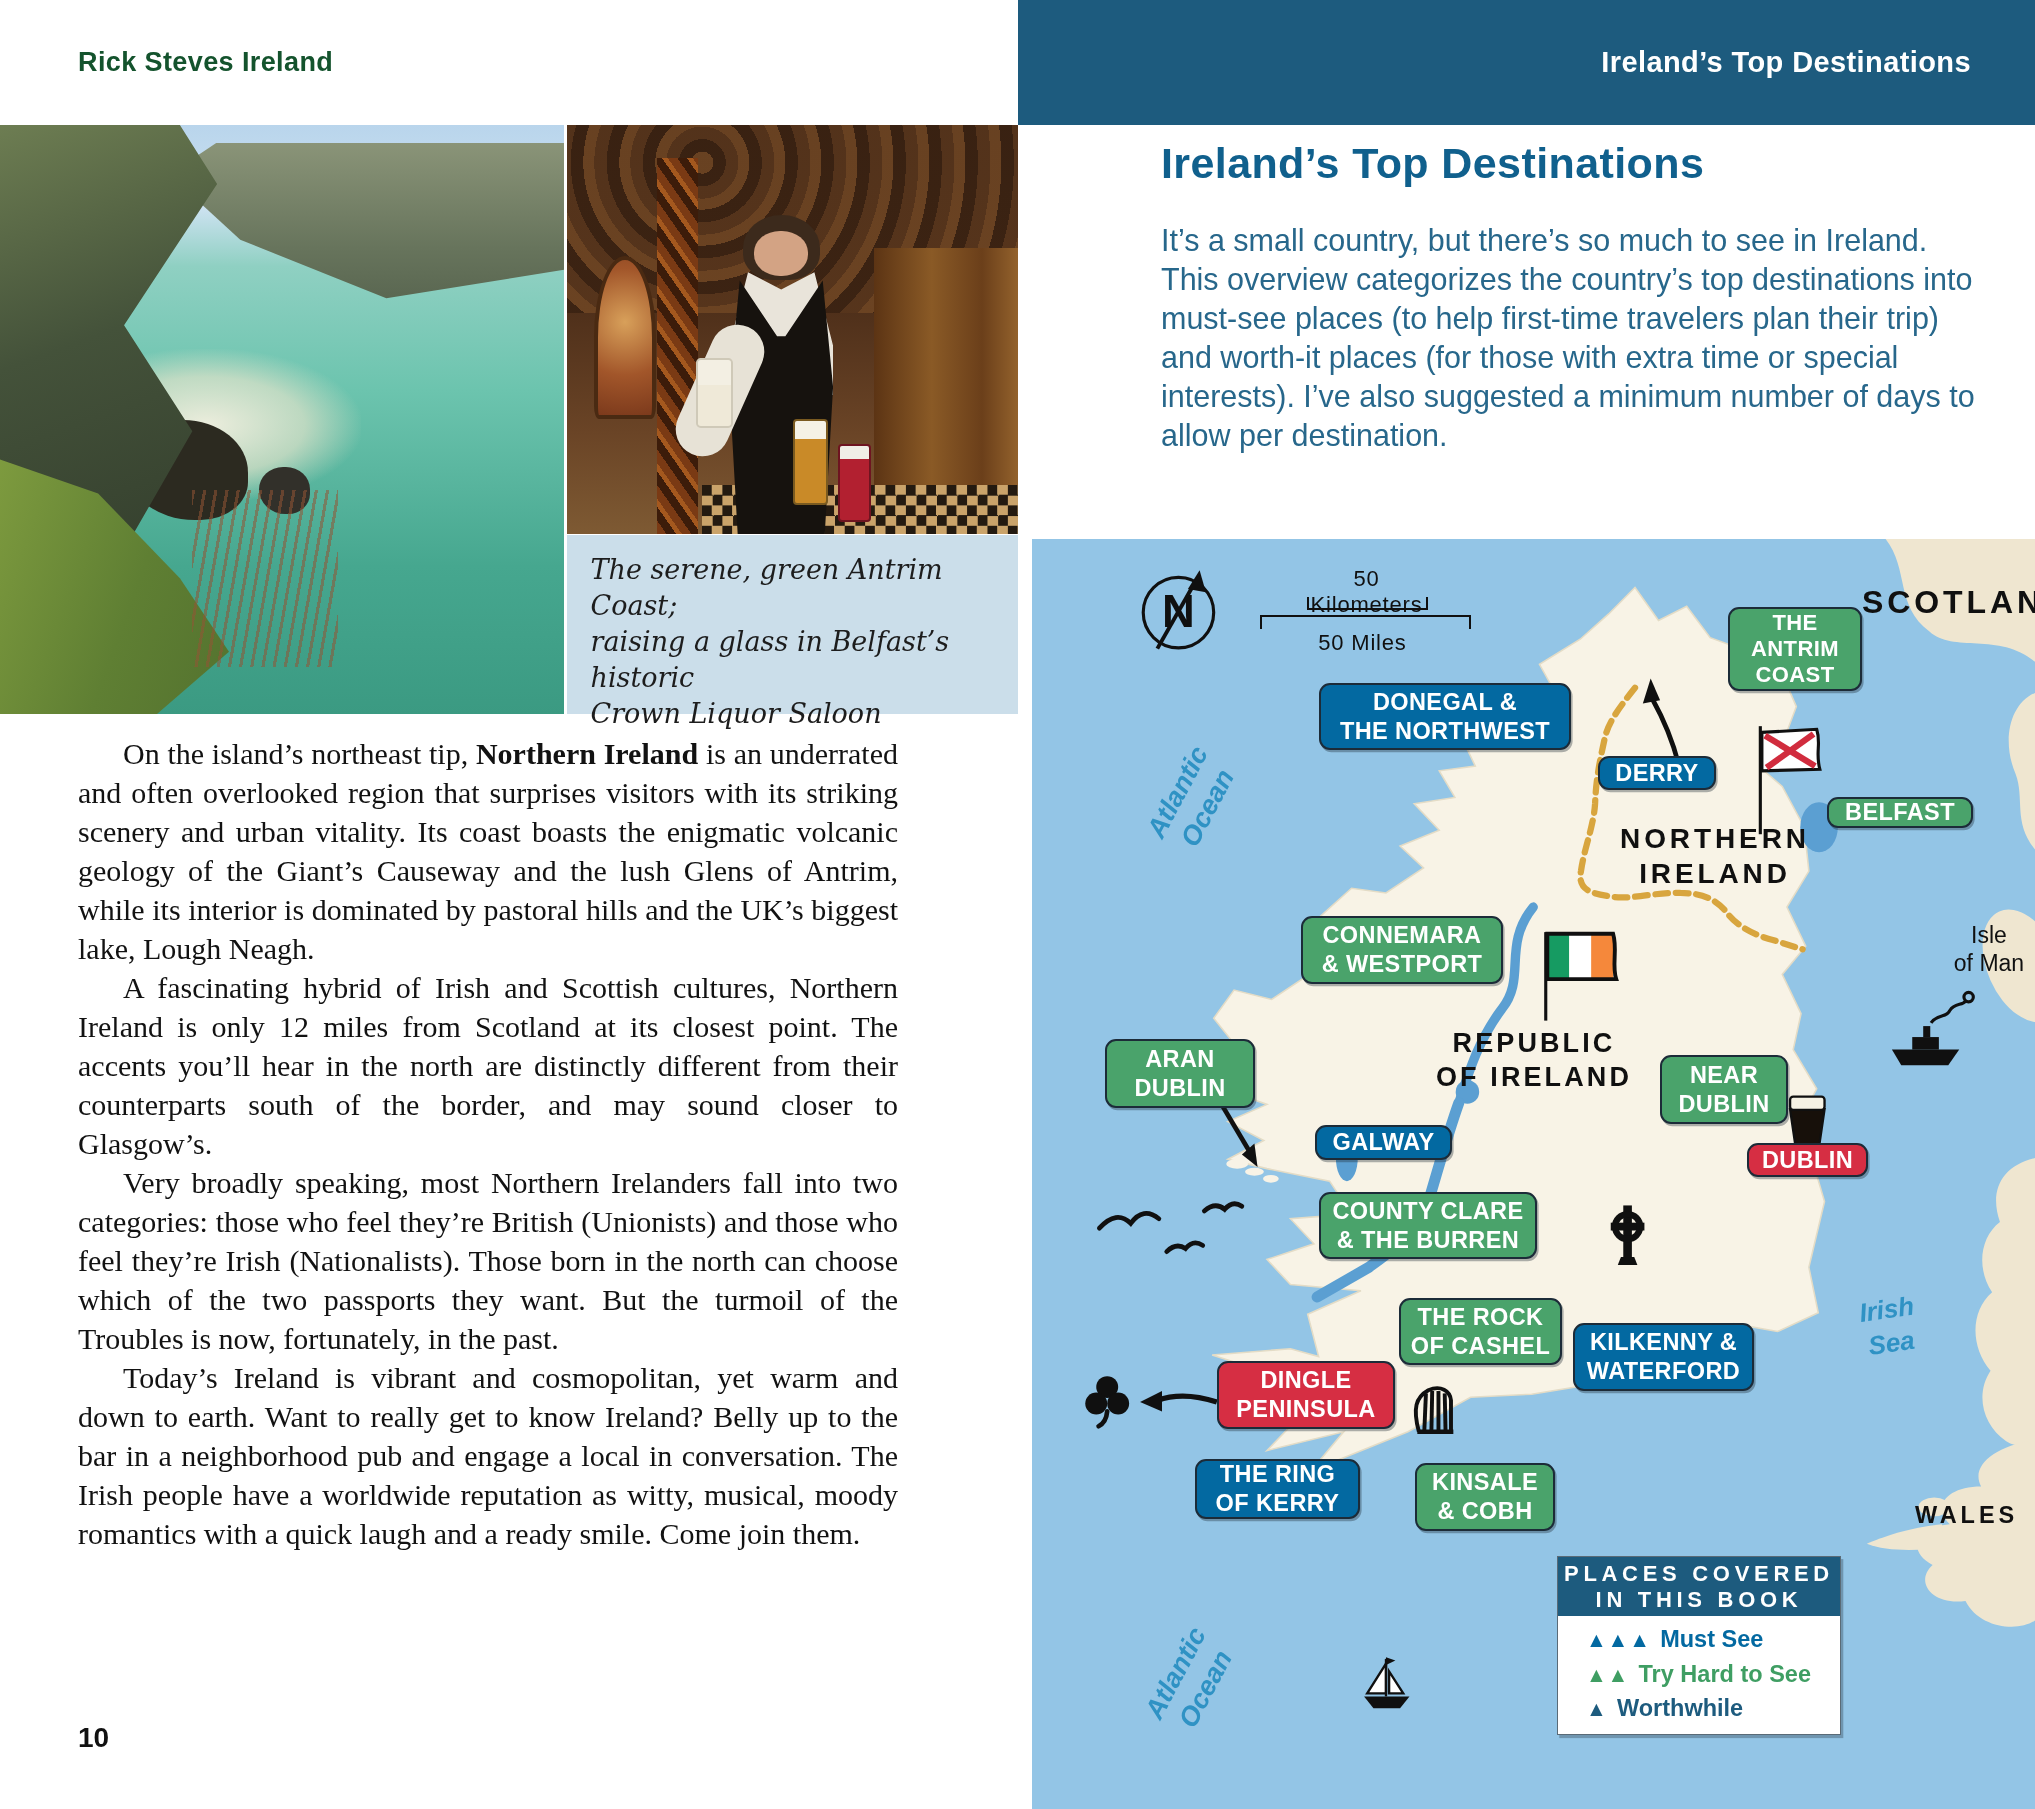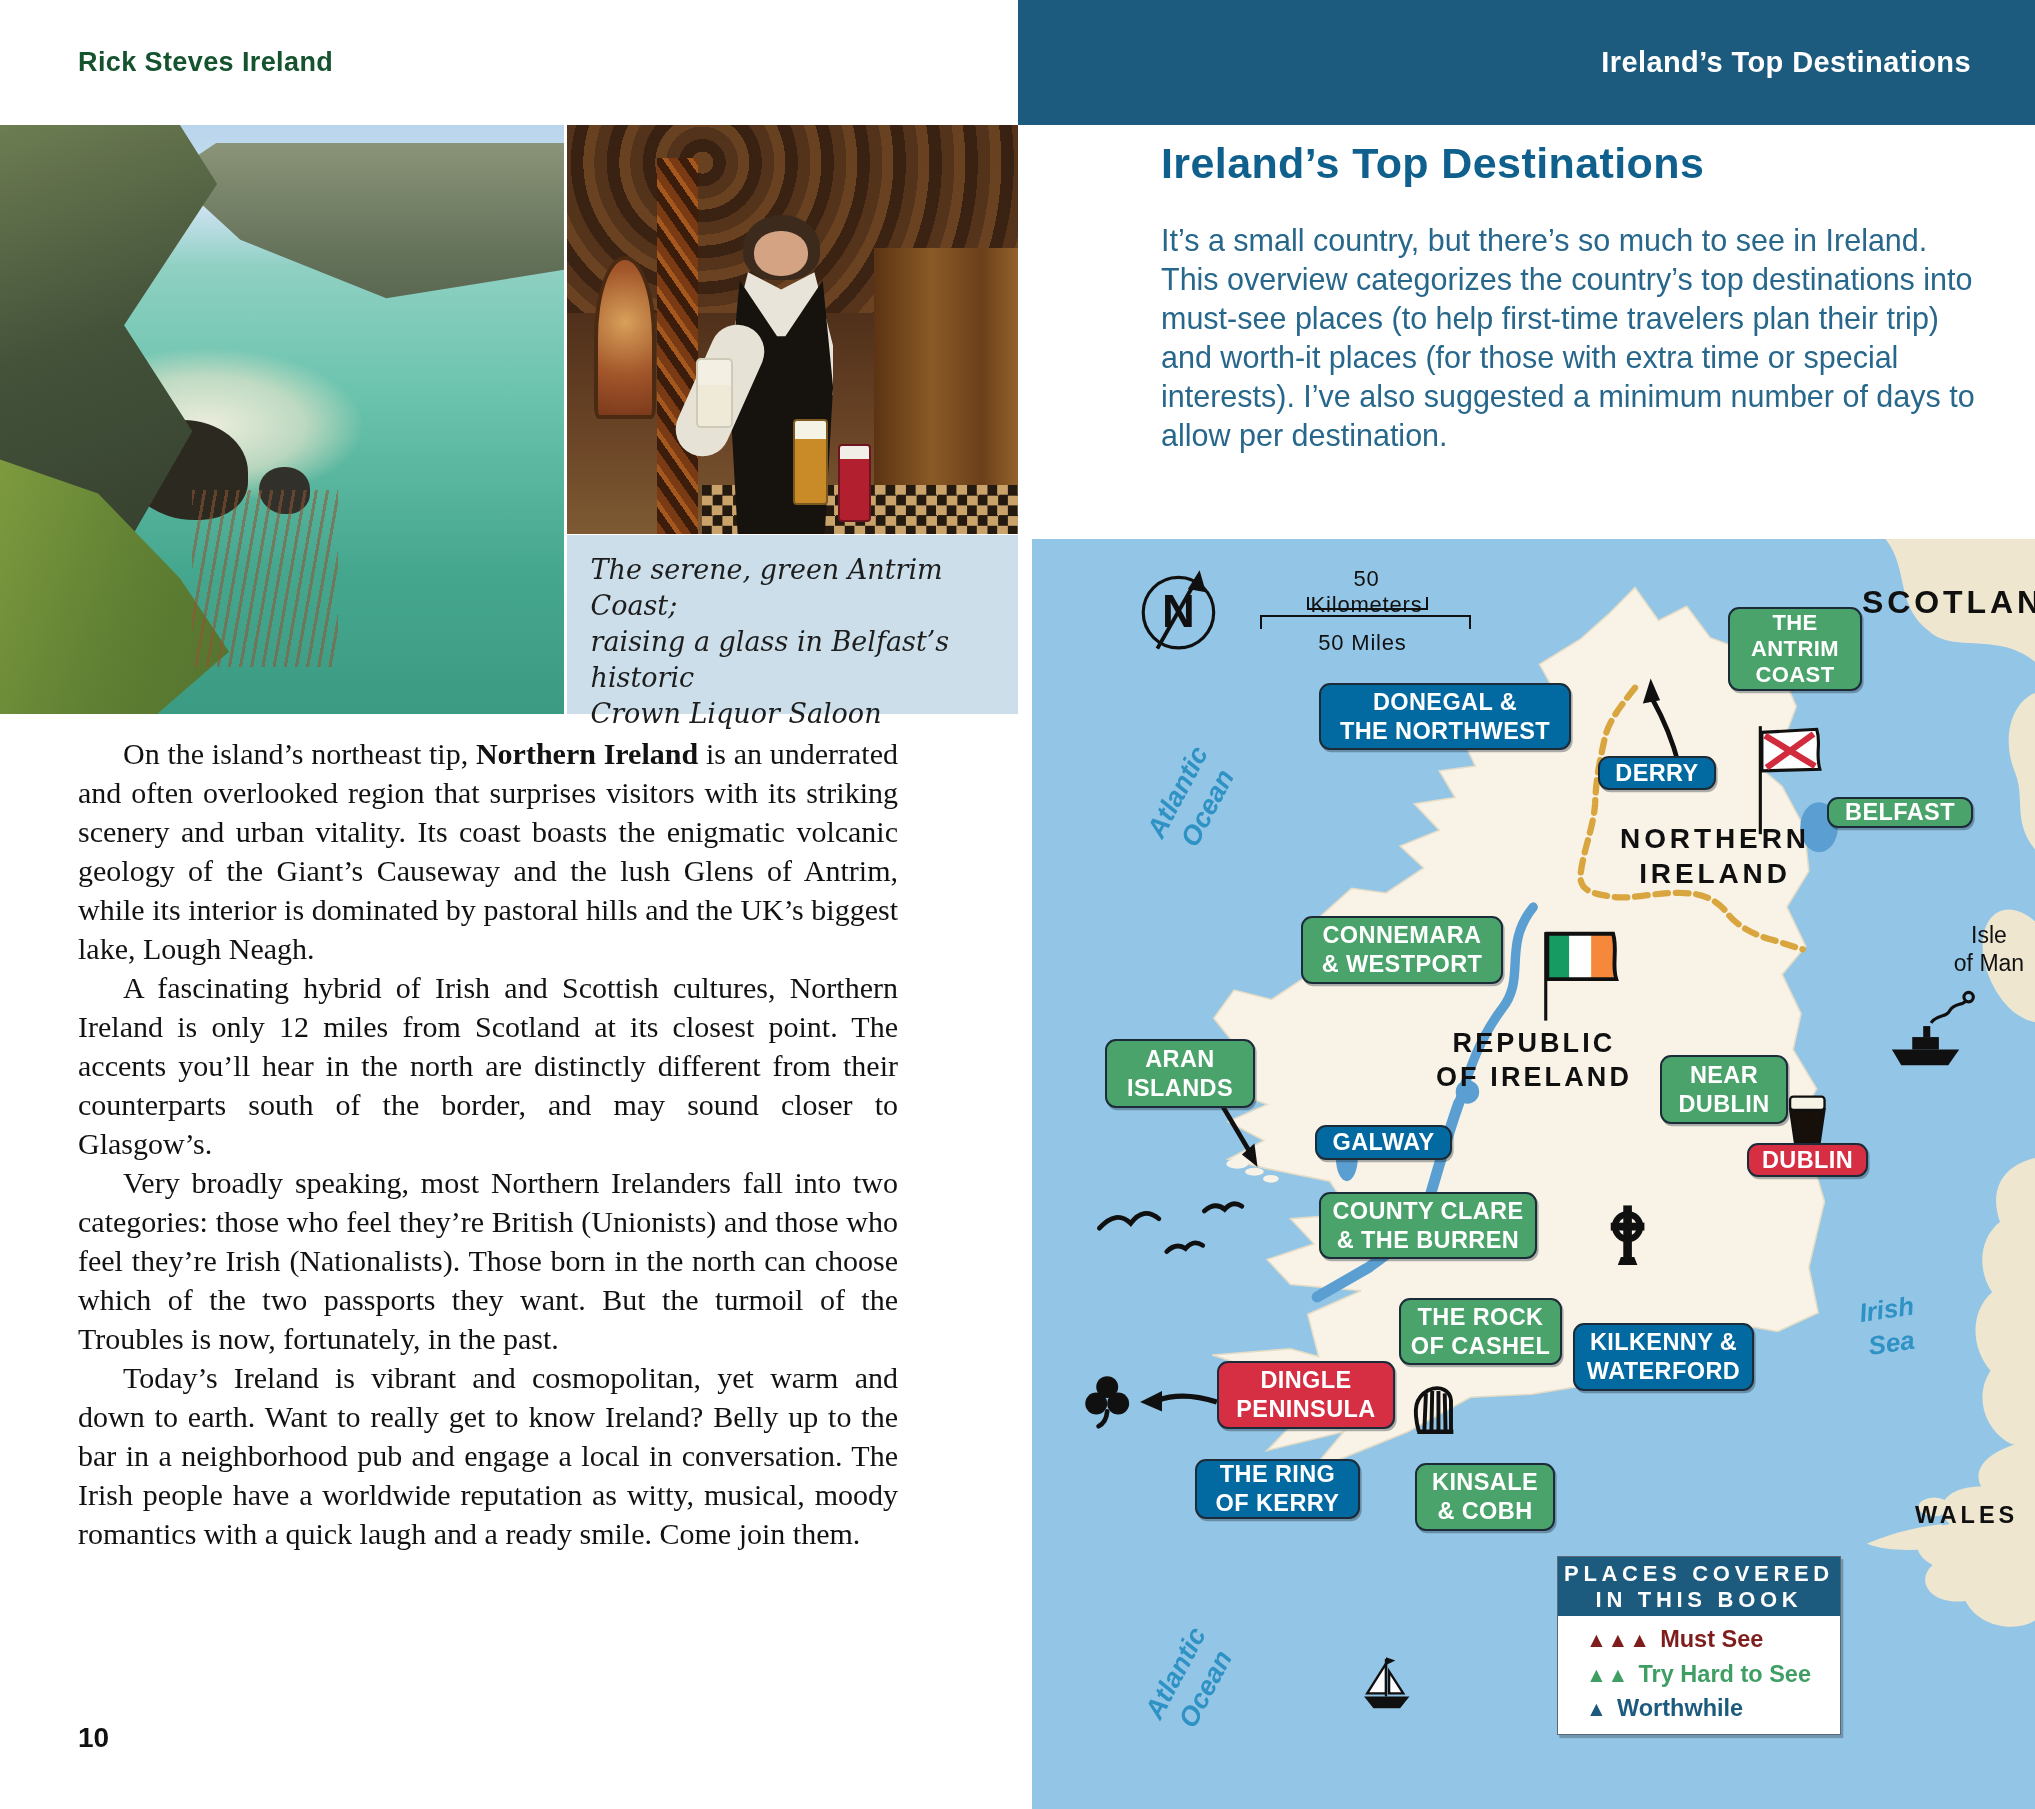--- a/index.html
+++ b/index.html
@@ -87,21 +87,21 @@
   .bracket-mi{position:absolute;left:228px;top:76px;width:207px;height:11.7px;
      border-left:2.3px solid #101010;border-right:2.3px solid #101010;border-top:2.3px solid #101010;}
 
   .legend{position:absolute;left:525px;top:1017px;width:282px;height:177px;background:#ffffff;
      border:1.6px solid #5a6b77;box-shadow:2.3px 3.1px 0 rgba(30,40,50,0.3);}
   .legend-head{position:absolute;left:0;top:0;width:100%;height:59px;background:#1d5b7e;
      display:flex;align-items:center;justify-content:center;color:#fff;font-weight:bold;
      font-size:22px;line-height:26px;letter-spacing:4.7px;text-align:center;white-space:pre-line;}
   .legend-row{position:absolute;left:28px;font-size:23.5px;font-weight:bold;white-space:nowrap;}
   .legend-row .tris{letter-spacing:0.8px;margin-right:9.4px;font-size:21px;}
-  .lr-must{top:69px;color:#7f1d1d;}
+  .lr-must{top:69px;color:#0369a1;}
   .lr-try{top:104px;color:#3f9e63;}
   .lr-worth{top:138px;color:#1d5b7e;}
 </style>
 </head>
 <body>
 
 <div class="abs lp-header">Rick Steves Ireland</div>
 
 <div class="abs photo photo-cliff">
   <div class="pc-cliffFar"></div>
@@ -299,21 +299,21 @@
   <div class="mbox green" style="left:696px;top:68px;width:130px;height:80px;font-size:22px;line-height:26px;">THE
 ANTRIM
 COAST</div>
   <div class="mbox teal" style="left:287px;top:144px;width:248px;height:63px;">DONEGAL &amp;
 THE NORTHWEST</div>
   <div class="mbox teal" style="left:566px;top:217px;width:114px;height:30px;">DERRY</div>
   <div class="mbox green" style="left:795px;top:258px;width:142px;height:27px;">BELFAST</div>
   <div class="mbox green" style="left:269px;top:377px;width:198px;height:64px;">CONNEMARA
 &amp; WESTPORT</div>
   <div class="mbox green" style="left:73px;top:500px;width:146px;height:65px;">ARAN
-ISLANDS</div>
+DUBLIN</div>
   <div class="mbox green" style="left:628px;top:516px;width:124px;height:65px;">NEAR
 DUBLIN</div>
   <div class="mbox red" style="left:715px;top:604px;width:117px;height:30px;">DUBLIN</div>
   <div class="mbox teal" style="left:283px;top:586px;width:133px;height:31px;">GALWAY</div>
   <div class="mbox green" style="left:287px;top:653px;width:214px;height:63px;">COUNTY CLARE
 &amp; THE BURREN</div>
   <div class="mbox green" style="left:367px;top:759px;width:159px;height:63px;">THE ROCK
 OF CASHEL</div>
   <div class="mbox teal" style="left:541px;top:784px;width:177px;height:64px;">KILKENNY &amp;
 WATERFORD</div>

